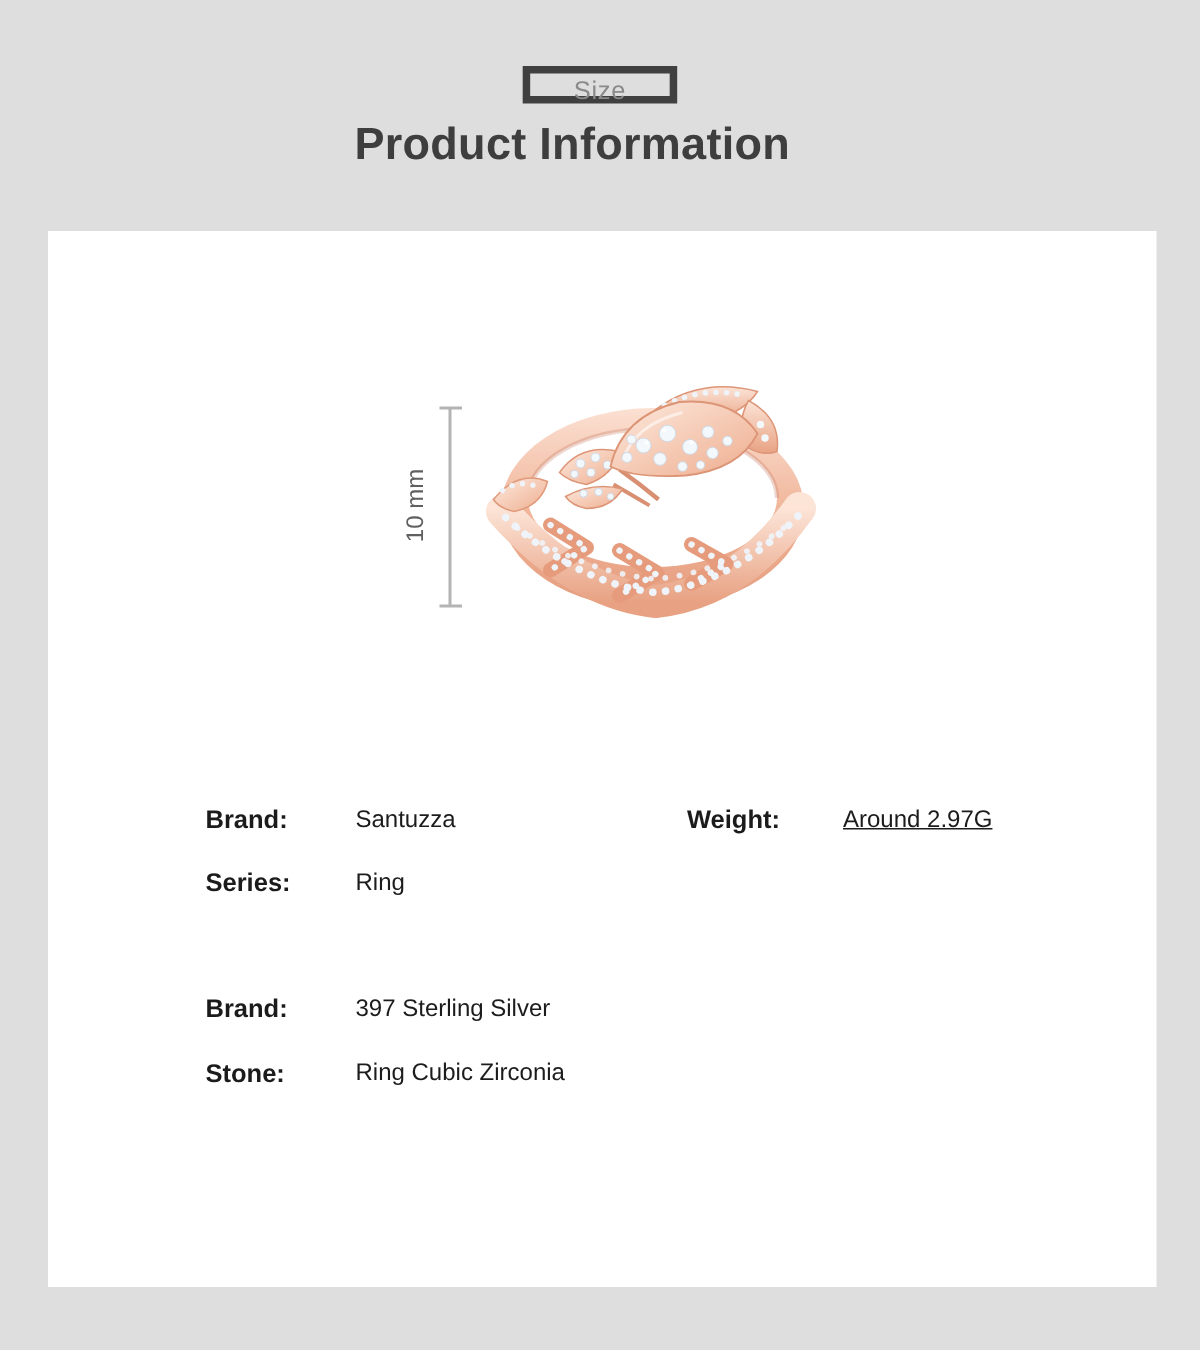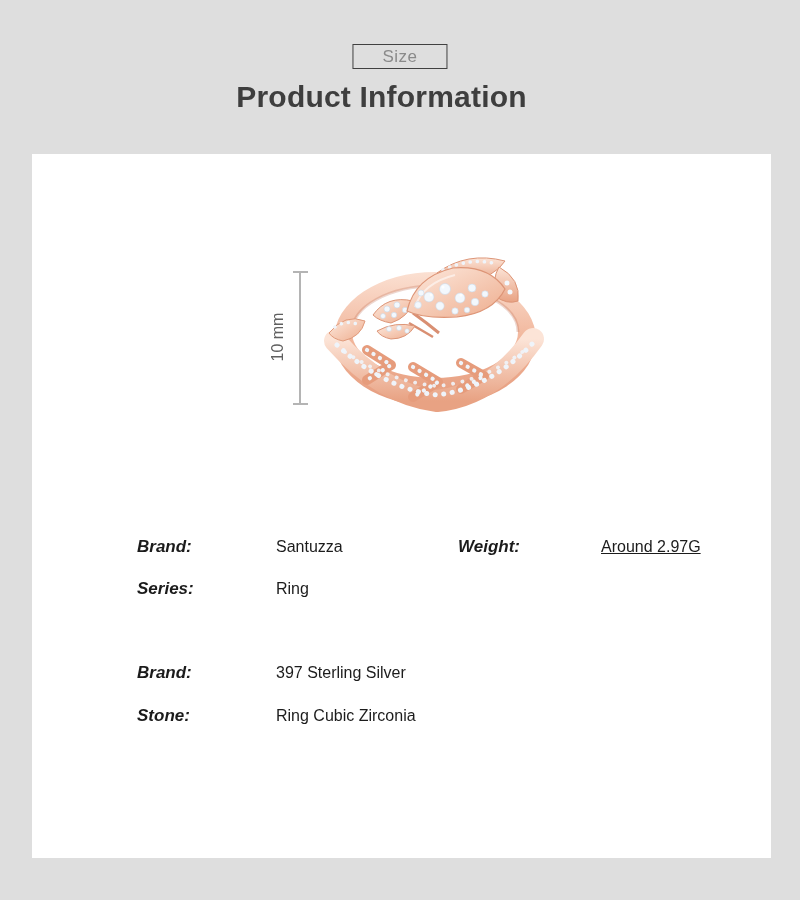--- a/index.html
+++ b/index.html
@@ -2,21 +2,21 @@
 <html><head>
 <meta charset="utf-8">
 <style>
   * { margin:0; padding:0; box-sizing:border-box; }
   html,body { width:800px; height:900px; }
   body { font-family:"Liberation Sans", sans-serif; background:#dedede; }
   .page { position:relative; width:800px; height:900px; background:#dedede; overflow:hidden; }
 
   .size-tag {
     position:absolute; top:44px; left:50%; transform:translateX(-50%);
-    border:1px solid #404040; color:#8a8a8a; font-size:17px;
+    border:5px solid #404040; color:#8a8a8a; font-size:17px;
     line-height:23px; height:25px; padding:0 29px; letter-spacing:.5px;
     background:transparent; white-space:nowrap;
   }
   .page-title {
     position:absolute; top:80px; left:0; width:763px; text-align:center;
     font-size:30px; font-weight:600; color:#3e3e3e; letter-spacing:.2px;
   }
   .card {
     position:absolute; left:32px; top:154px; width:739px; height:704px;
     background:#ffffff;
@@ -30,22 +30,22 @@
   .dim-label {
     position:absolute; left:206px; top:173px; width:80px; height:20px;
     text-align:center; color:#606060; font-size:16px; line-height:20px;
     transform:rotate(-90deg); white-space:nowrap;
   }
 
   .ring-figure { position:absolute; left:289px; top:101px; width:232px; height:160px; }
 
   
   .spec-row { position:absolute; height:22px; font-size:17px; color:#1b1b1b; white-space:nowrap; }
-  .spec-row .label { font-weight:700;font-style:italic; }
-  .spec-row .value { position:absolute; top:1px; font-size:16px; font-weight:400; color:#1c1c1c;margin-left:39px; }
+  .spec-row .label { font-weight:700; }
+  .spec-row .value { position:absolute; top:1px; font-size:16px; font-weight:400; color:#1c1c1c; }
   .col-left  { left:105px; width:330px; }
   .col-left  .value { left:100px; }
   .col-right { left:426px; width:300px; }
   .col-right .value { left:104px;text-decoration:underline; }
   .r0 { top:383px; } .r1 { top:425px; } .r2 { top:467px; }
   .r3 { top:509px; } .r4 { top:552px; }
 </style>
 </head>
 <body>
 

